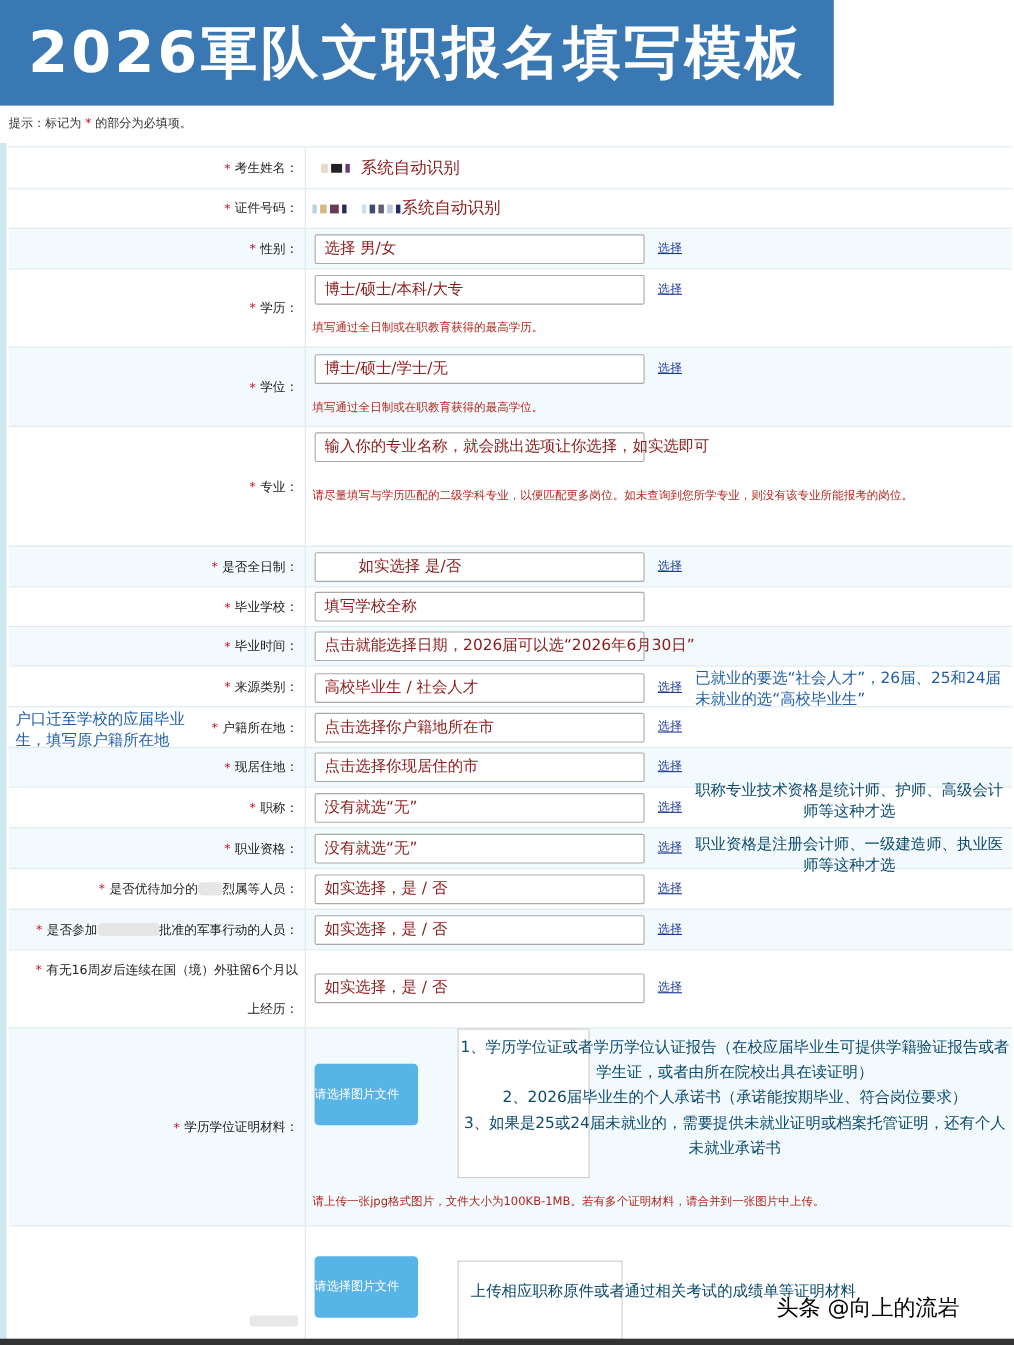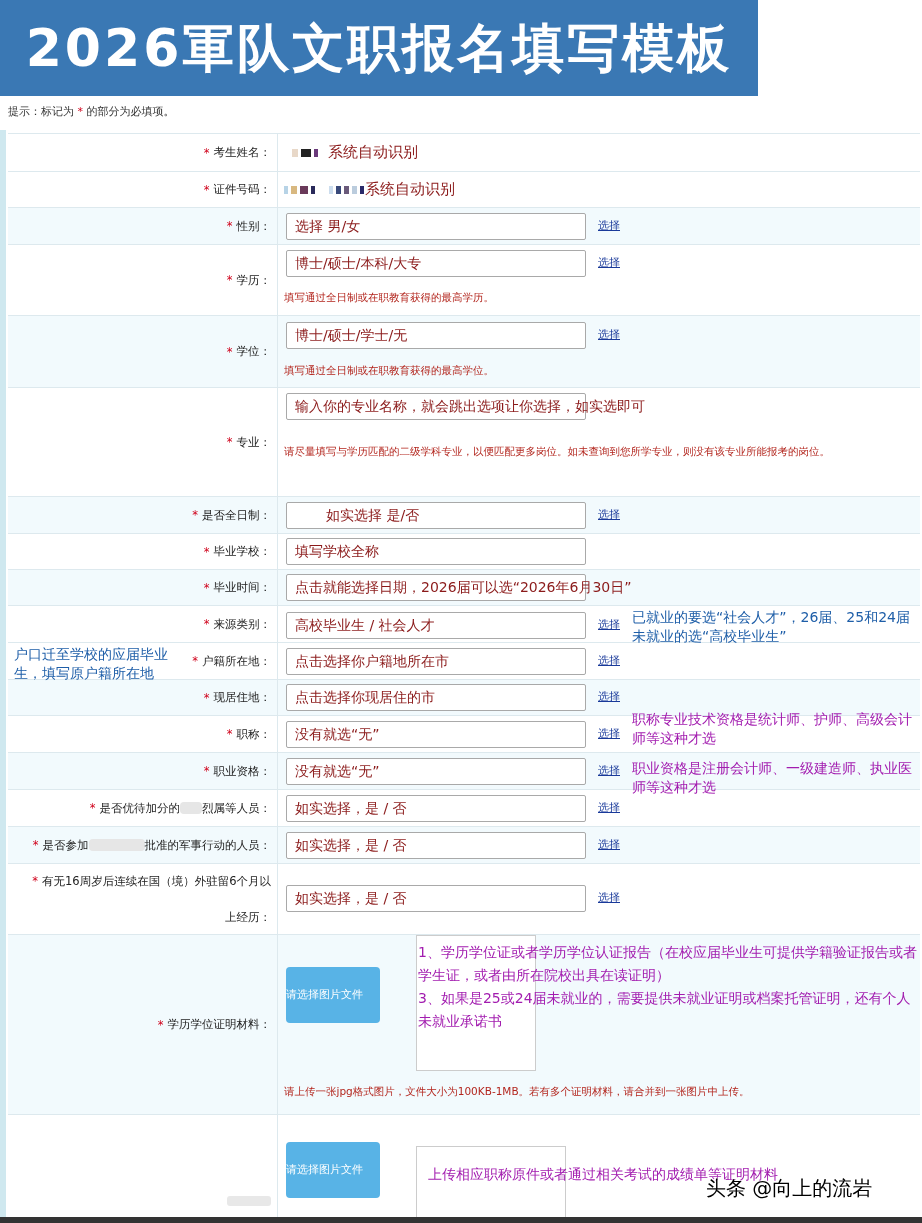--- a/index.html
+++ b/index.html
@@ -41,21 +41,21 @@
   }
   .pick {
     position: absolute; left: 320px; font-size: 11px; color: #1a3a9a;
     text-decoration: underline; cursor: pointer;
   }
   .helper { position: absolute; left: 6px; font-size: 10.5px; color: #b3261e; }
   .auto { position: absolute; left: 14px; font-size: 15px; color: #8b1a1a; }
   .blur { display: inline-block; height: 8px; margin-right: 3px; vertical-align: middle; }
 
   .note-blue { position: absolute; font-size: 14px; color: #1e5ea8; line-height: 19px; }
-  .note-red { position: absolute; font-size: 14px; color: #a21caf; line-height: 19px; }
+  .note-red { position: absolute; font-size: 14px; color: #0c4a6e; line-height: 19px; text-align: center; }
 
   .upload-btn {
     position: absolute; width: 94px; height: 56px; background: #58b3e6;
     border-radius: 4px; color: #fff; font-size: 11px; text-align: left;
     line-height: 56px; cursor: pointer;
   }
   .upload-box { position: absolute; border: 1px solid #cccccc; background: #fff; }
   .watermark {
     position: absolute; left: 706px; top: 1175px; font-size: 20px; color: #000000;
     text-shadow: 0 0 2px #fff, 0 0 3px #fff;
@@ -271,20 +271,21 @@
 <div class="row alt" style="top:934px;height:180px;">
   <div class="lbl" style="align-items:center;">
       <span class="star">*</span>
       <span>学历学位证明材料：</span>
     </div>
   <div class="val">
     <div class="upload-btn" style="left:8px;top:32px;">请选择图片文件</div>
     <div class="upload-box" style="left:138px;top:0px;width:120px;height:136px;"></div>
     <div class="note-red" style="left:140px;top:6px;width:500px;line-height:23px;">
       <div>1、学历学位证或者学历学位认证报告（在校应届毕业生可提供学籍验证报告或者学生证，或者由所在院校出具在读证明）</div>
+      <div>2、2026届毕业生的个人承诺书（承诺能按期毕业、符合岗位要求）</div>
       <div>3、如果是25或24届未就业的，需要提供未就业证明或档案托管证明，还有个人未就业承诺书</div>
     </div>
     <div class="helper" style="top:150px;">请上传一张jpg格式图片，文件大小为100KB-1MB。若有多个证明材料，请合并到一张图片中上传。</div>
   </div>
 </div>
 
 <div class="row" style="top:1114px;height:103px;">
   <div class="lbl">
     <span style="display:inline-block;width:44px;height:10px;background:#e8e8e8;border-radius:3px;margin-top:70px;"></span>
   </div>

